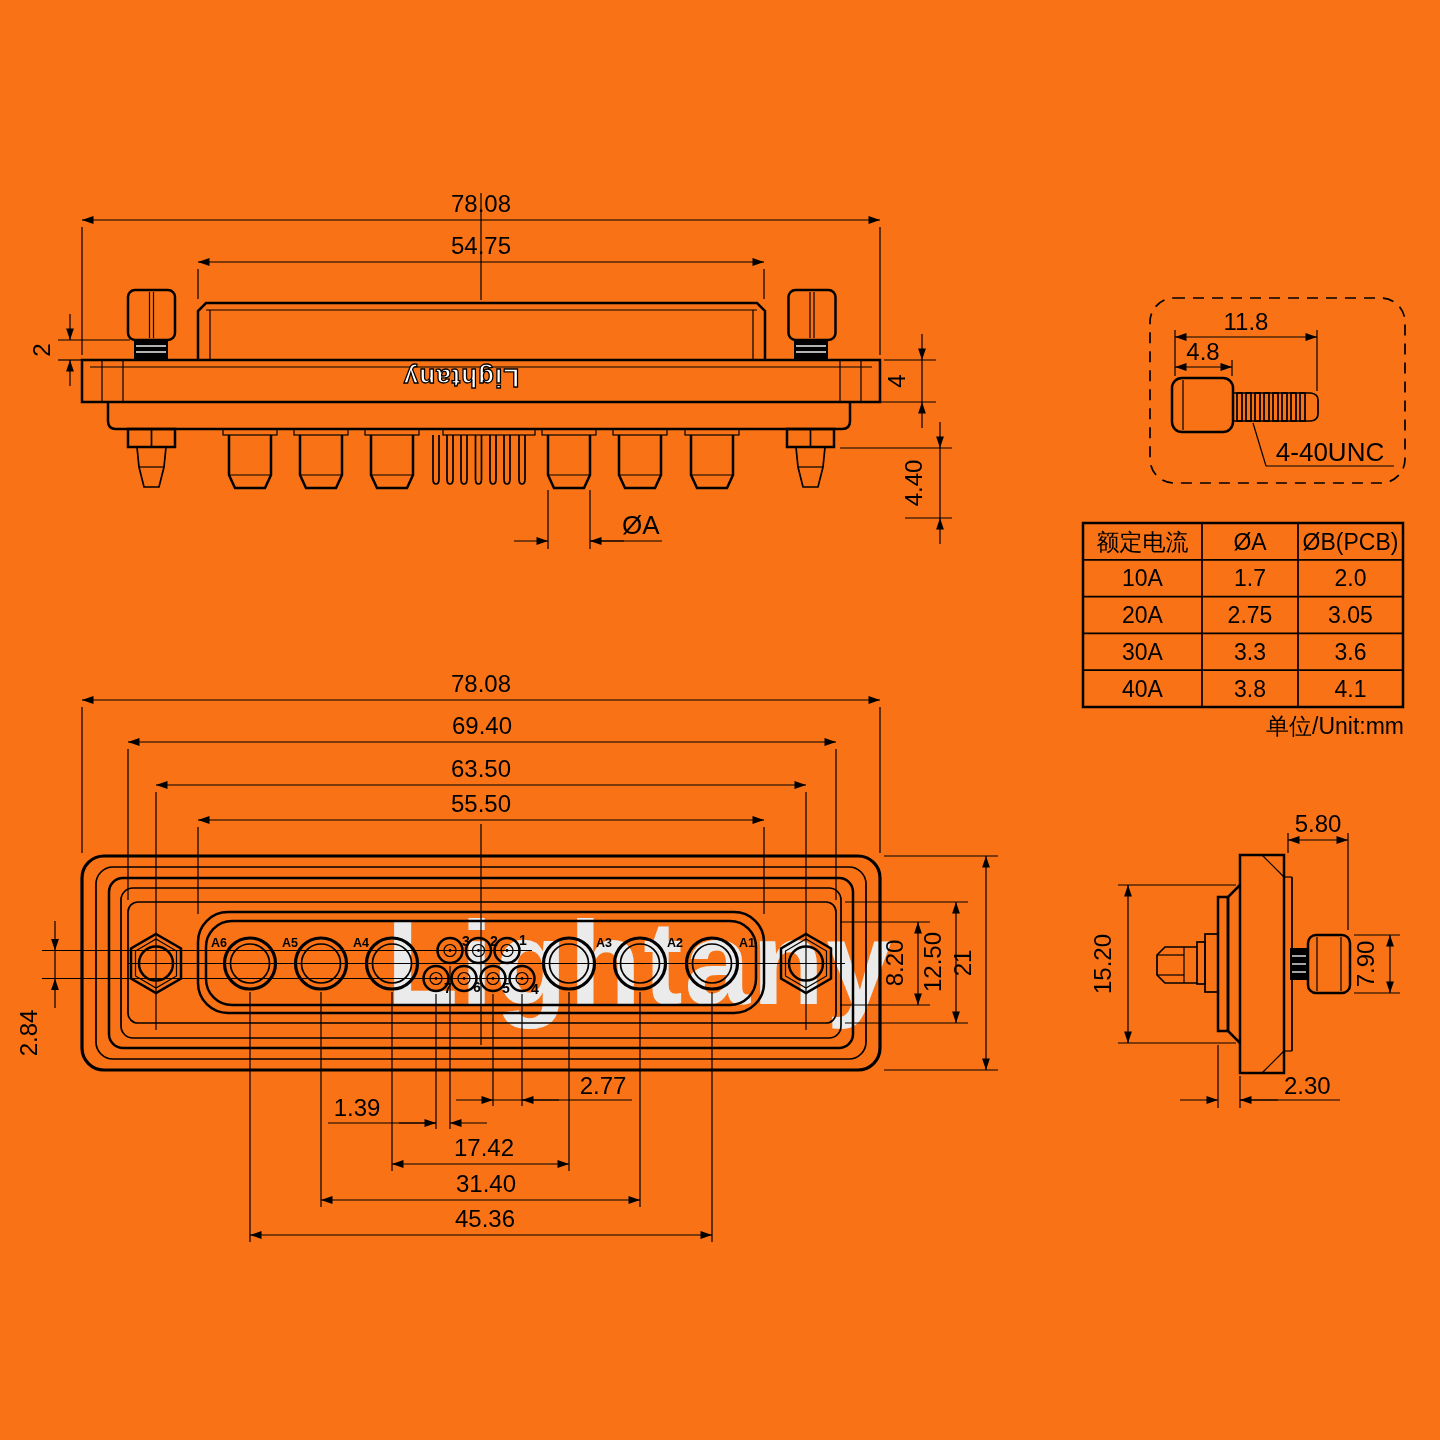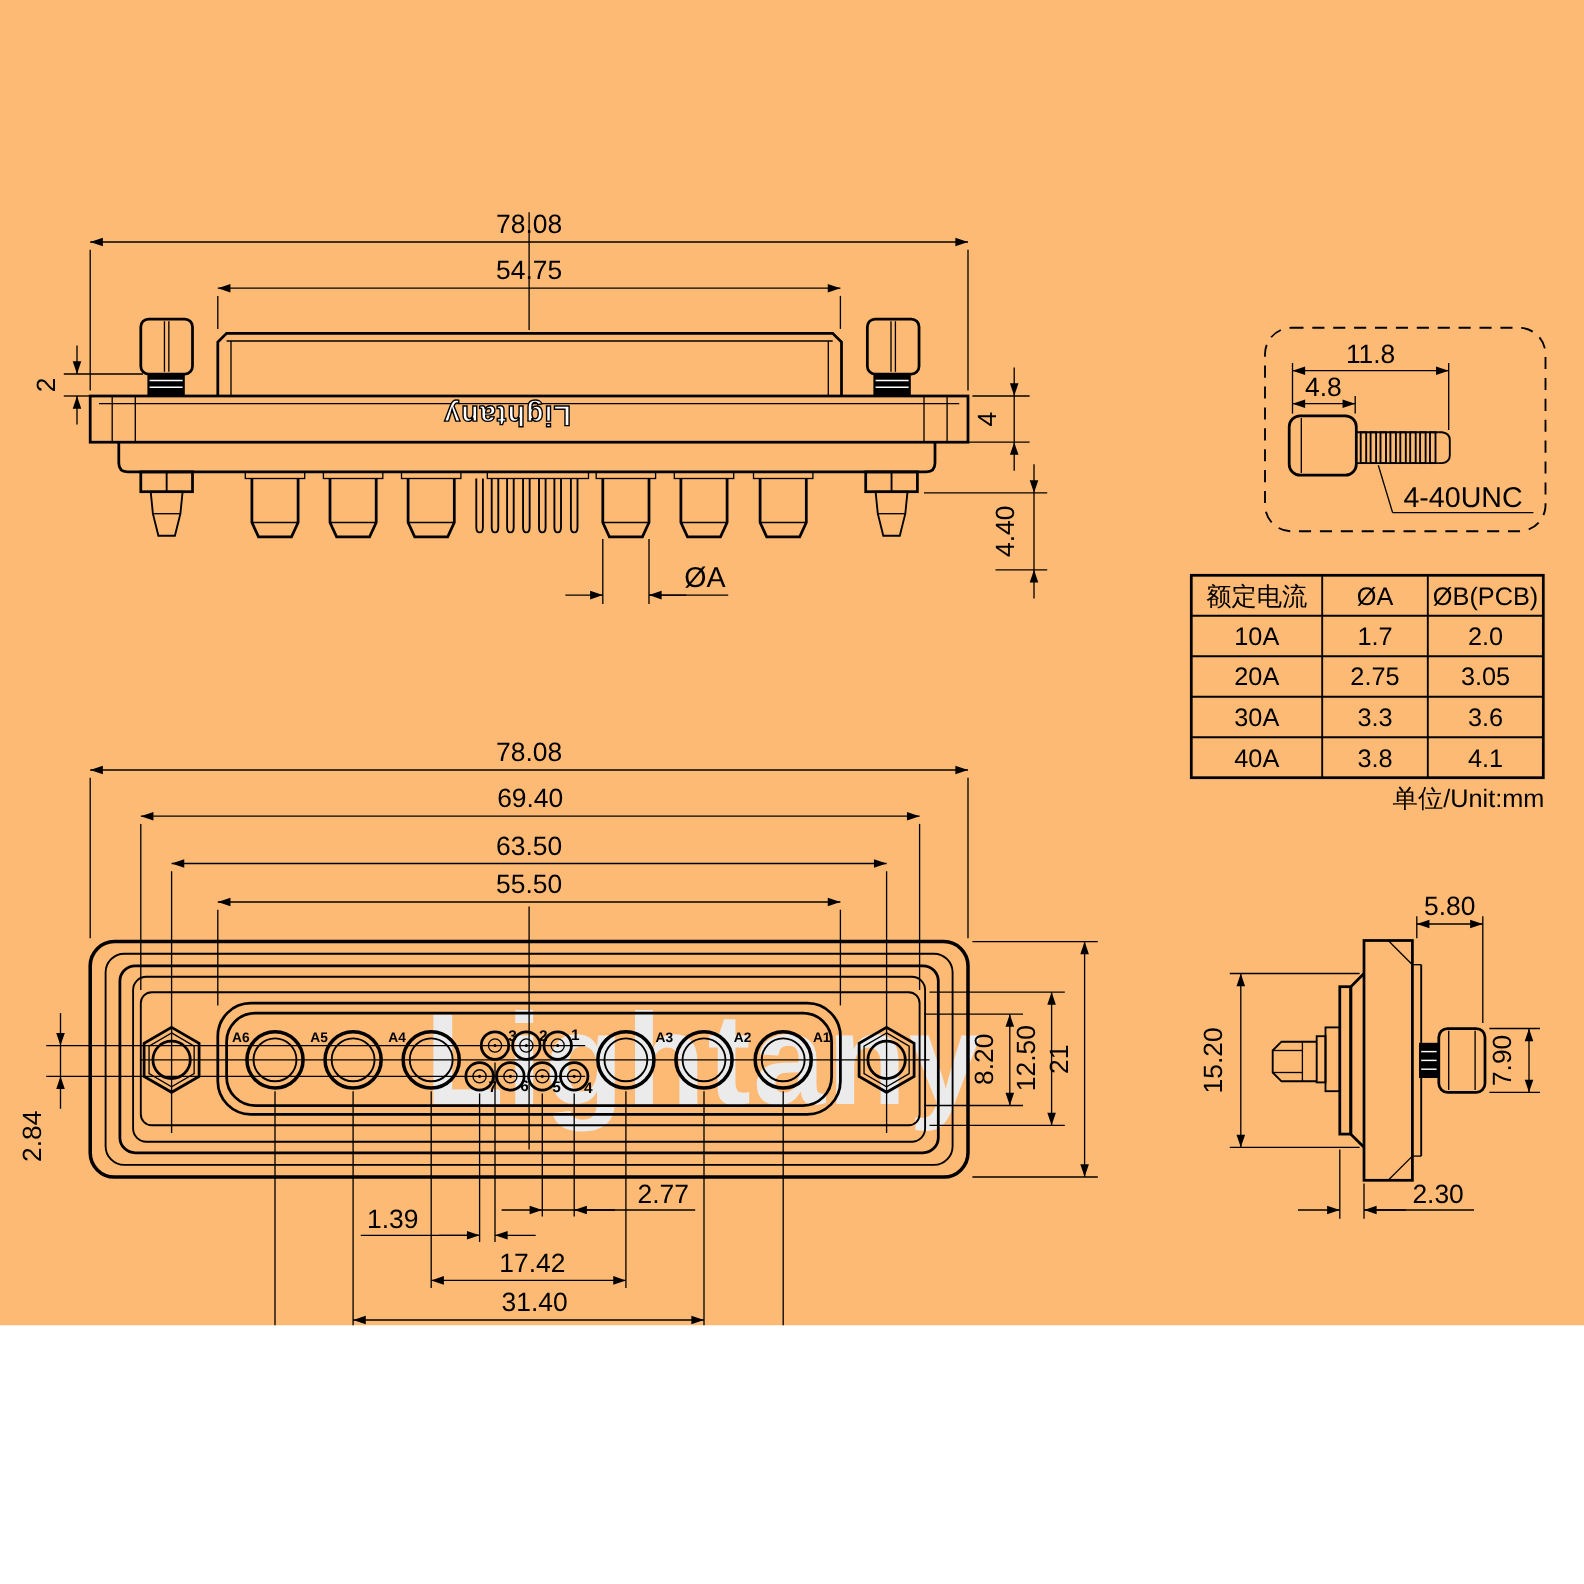--- a/index.html
+++ b/index.html
@@ -1,16 +1,16 @@
 <!DOCTYPE html>
 <html><head>
 <meta charset="utf-8">
 <style>
   html,body{margin:0;padding:0;background:#fff;}
-  .page{position:relative;width:1440px;height:1205px;background:#fdba74;overflow:hidden;}
+  .page{position:relative;width:1440px;height:1440px;background:#f97316;overflow:hidden;}
   svg{position:absolute;left:0;top:0;}
   .s1{stroke:#000;stroke-width:1.2;fill:none;}
   .s2{stroke:#000;stroke-width:1.7;fill:none;}
   .s3{stroke:#000;stroke-width:2.5;fill:none;}
   .s4{stroke:#000;stroke-width:3.2;fill:none;}
   .dim{stroke:#000;stroke-width:1.2;fill:none;}
   .blk{fill:#000;stroke:none;}
   text{font-family:"Liberation Sans","DejaVu Sans",sans-serif;fill:#000;}
   .t24{font-size:24px;}
   .t23{font-size:23px;}

